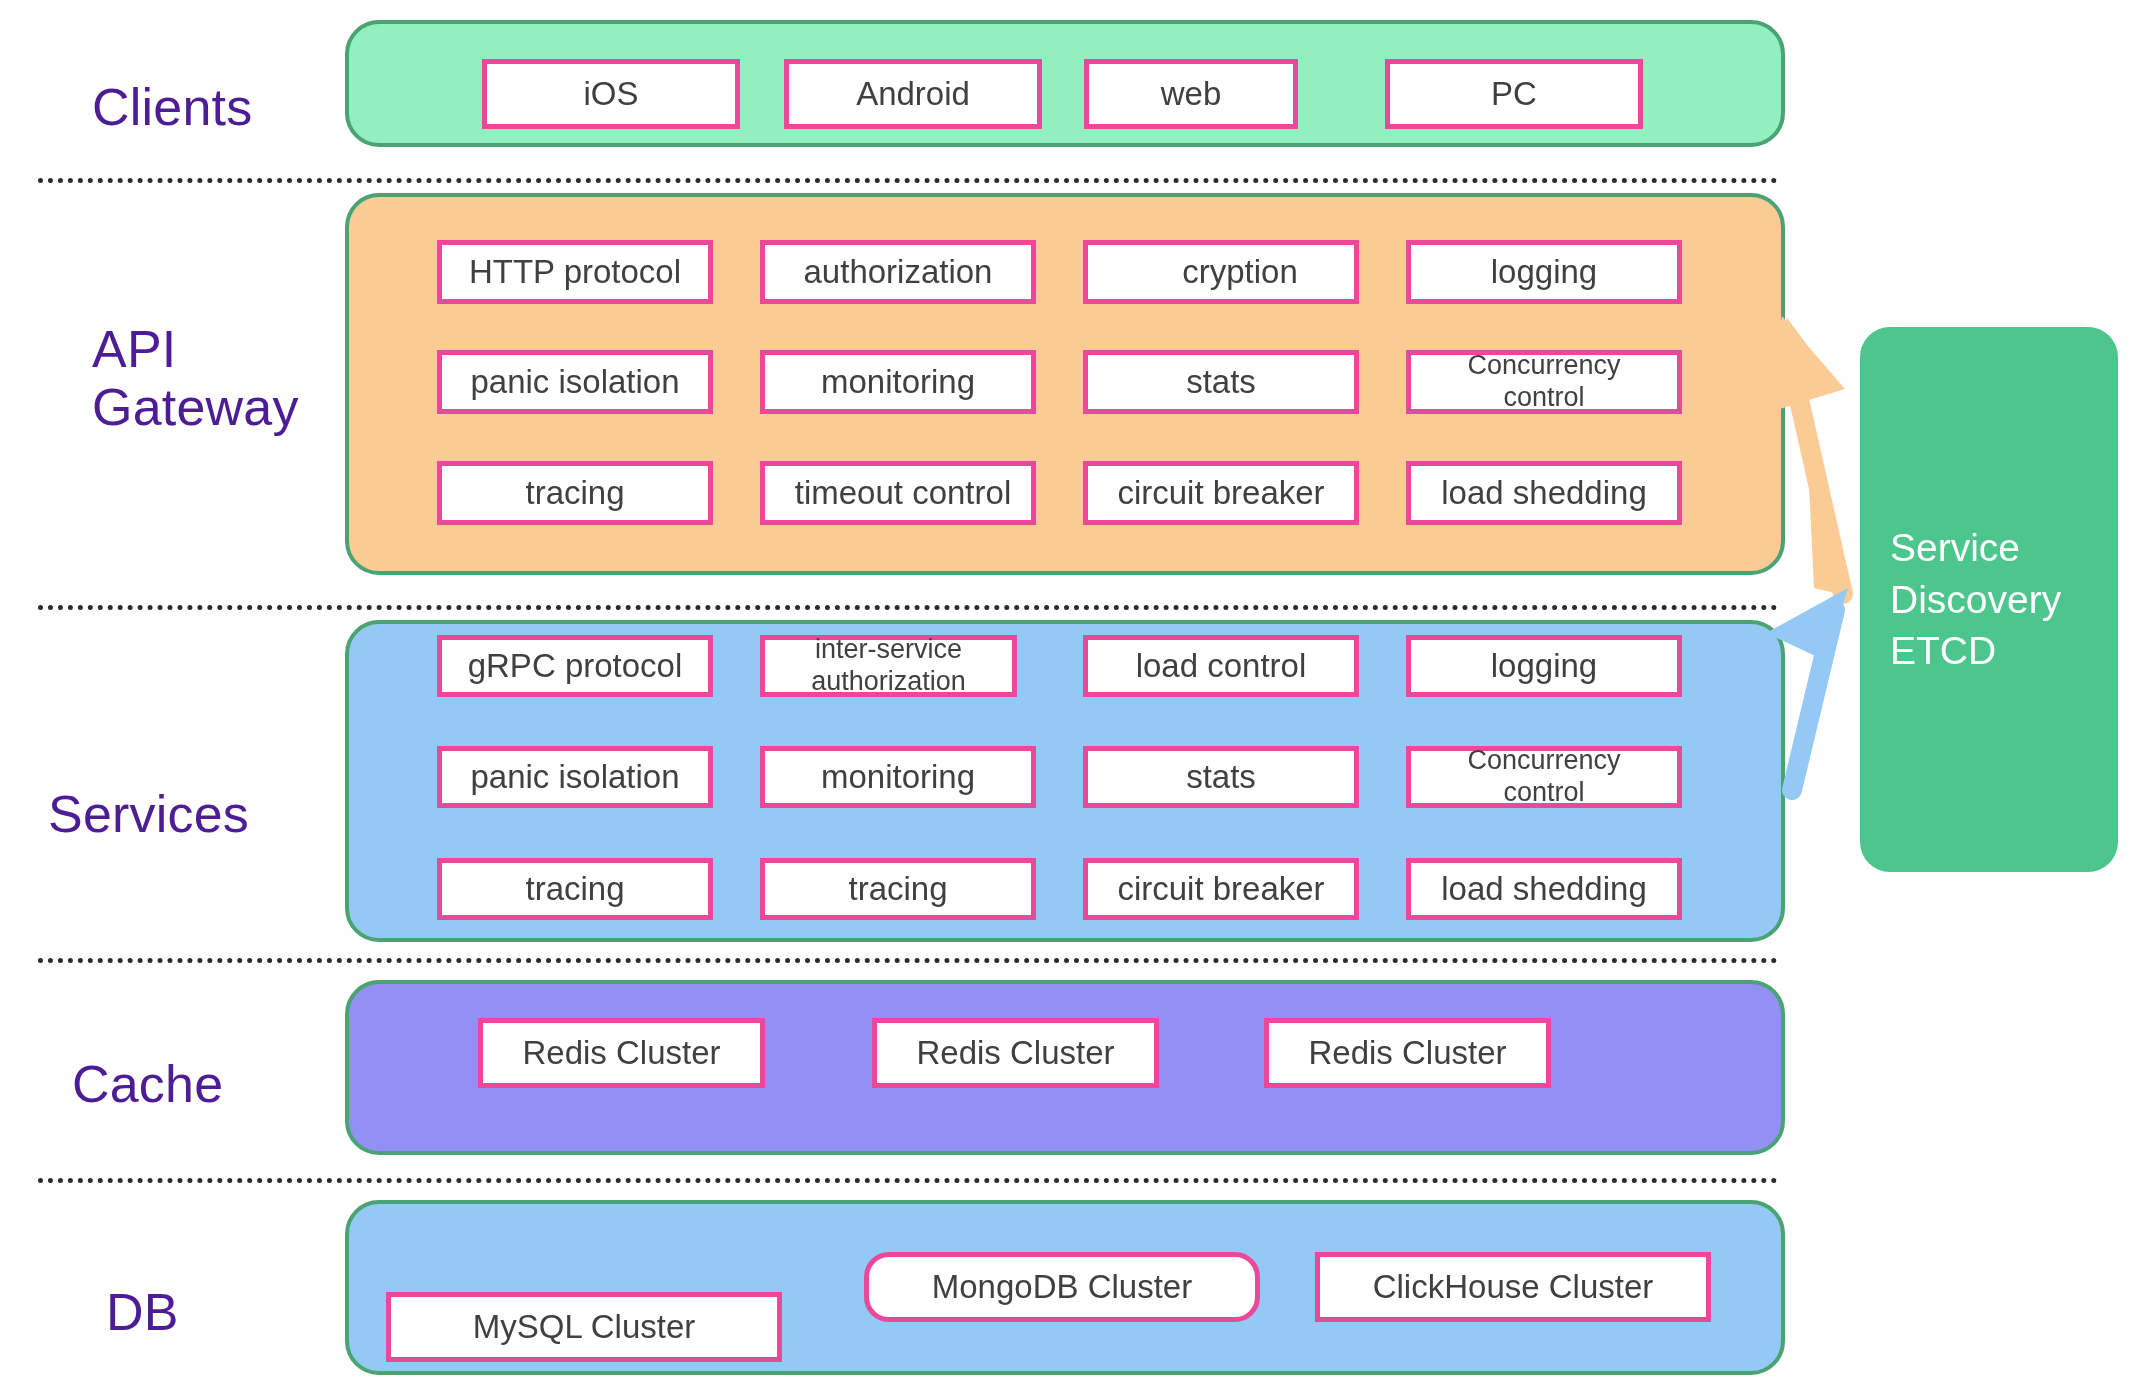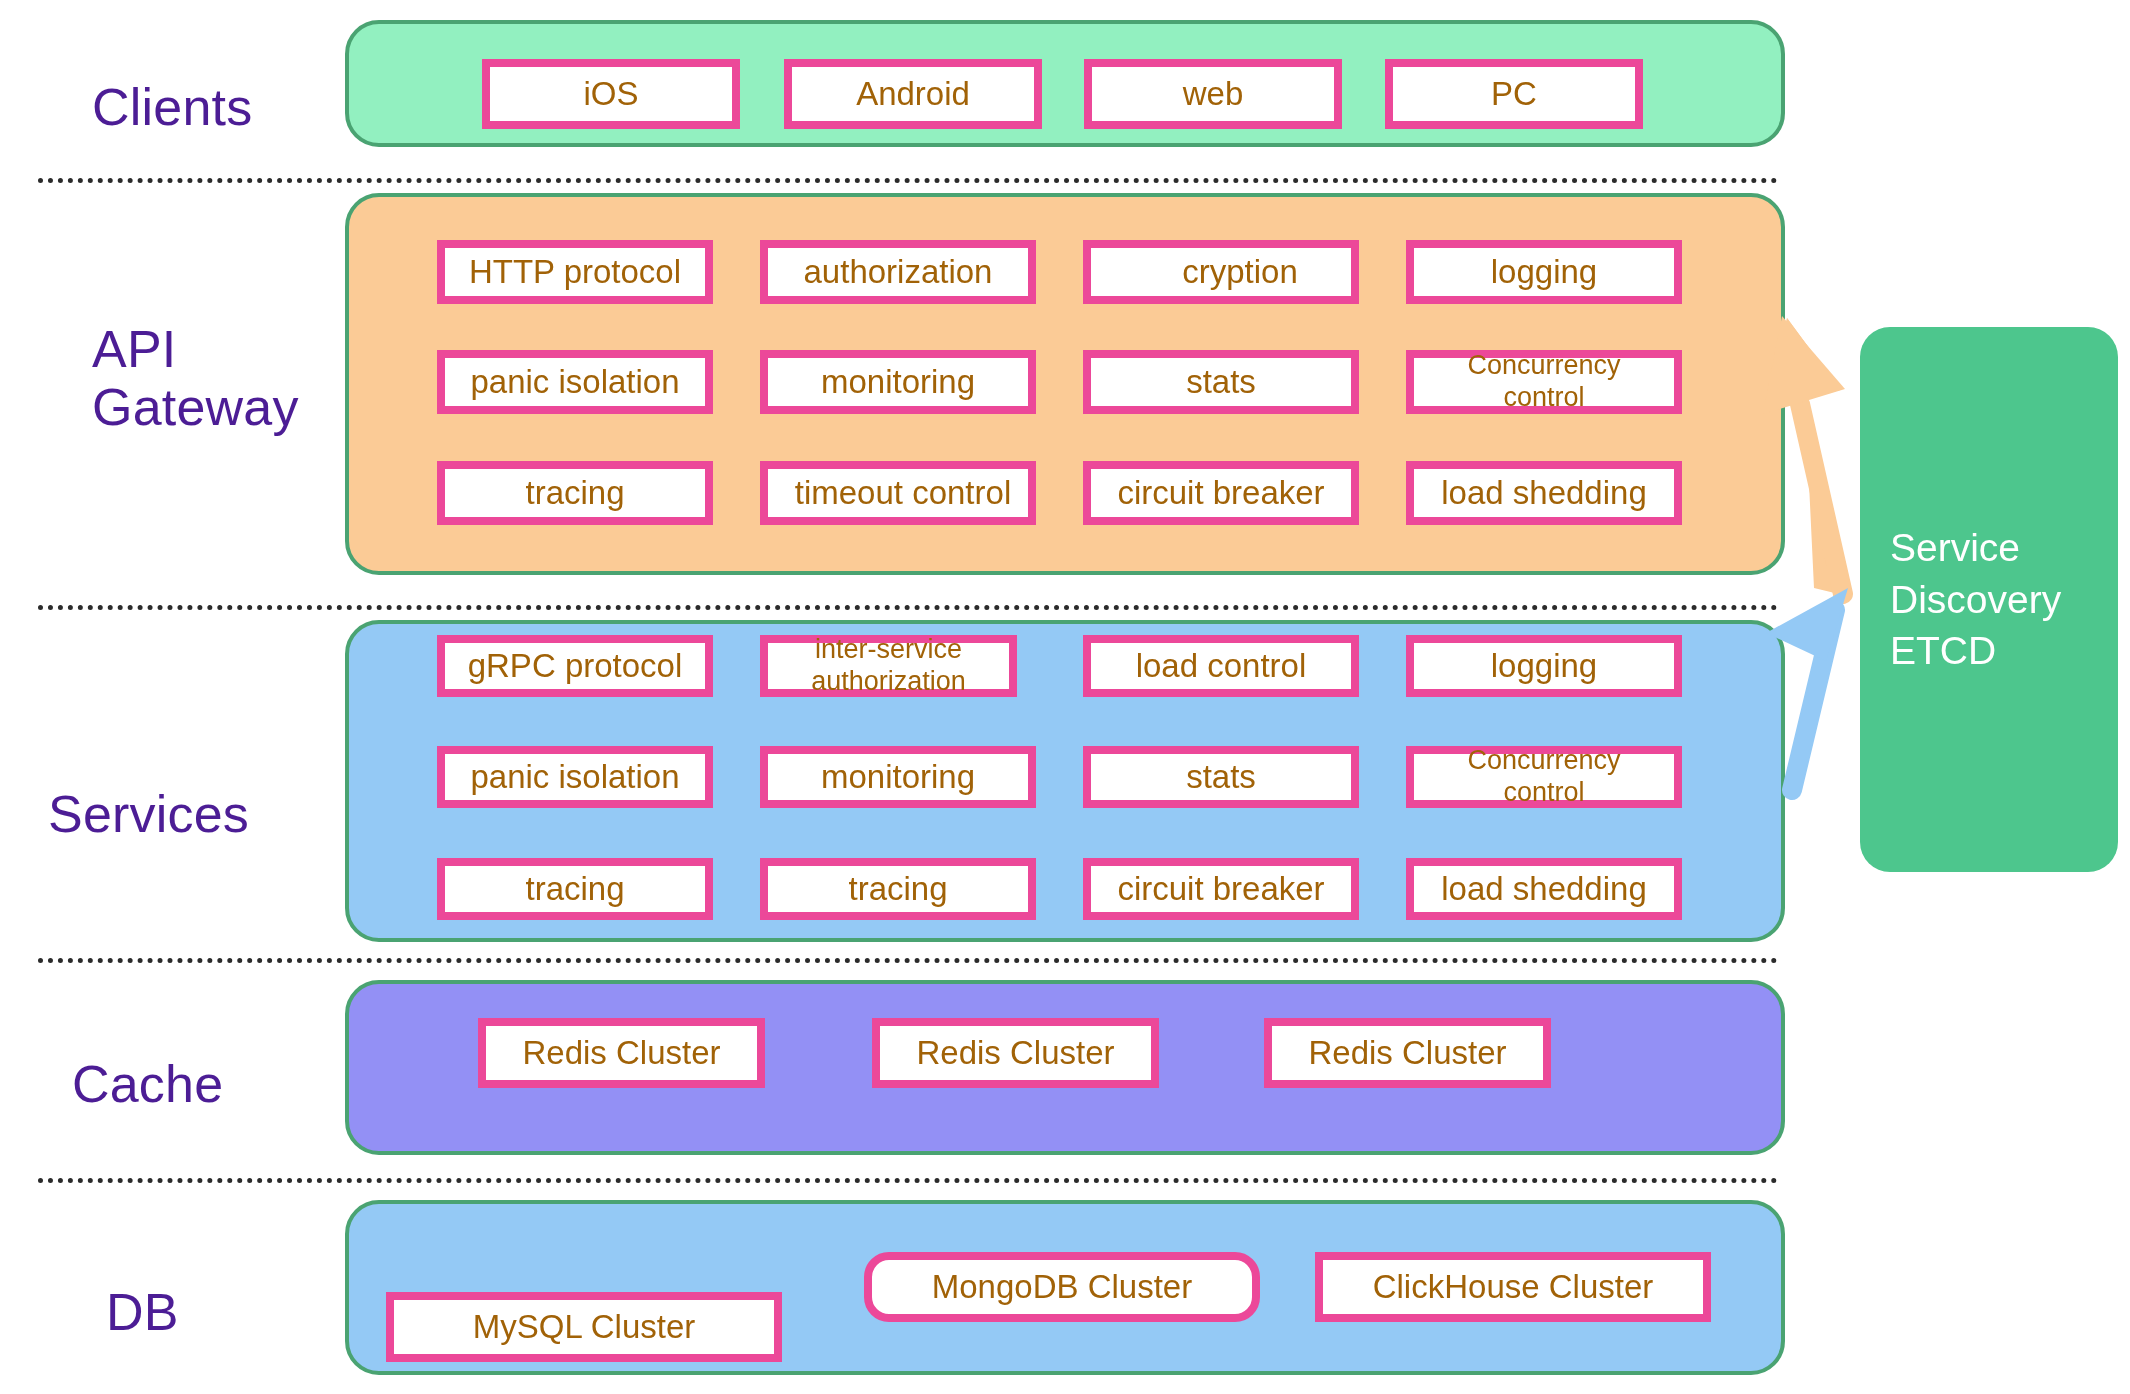--- a/index.html
+++ b/index.html
@@ -53,26 +53,26 @@
   .band-gateway  { background: #fbcb96; }
   .band-services { background: #94c9f5; }
   .band-cache    { background: #9390f5; }
   .band-db       { background: #94c9f5; }
 
   
   .cell {
     position: absolute;
     box-sizing: border-box;
     background: #ffffff;
-    border: 8px solid #ec4899;
+    border: 5px solid #ec4899;
     display: flex;
     align-items: center;
     justify-content: center;
     text-align: center;
-    color: #a16207;
+    color: #404040;
     font-size: 33px;
     line-height: 1.18;
     padding: 2px 6px;
     white-space: pre-line;
   }
   .cell.small { font-size: 27px; }
 
   
   .sd-panel {
     position: absolute;
@@ -104,21 +104,21 @@
 <body>
 
 <div id="canvas">
 
   <div class="tier-label" style="left:92px; top:78px;">Clients</div>
 
   <div class="band band-clients" style="left:345px; top:20px; width:1440px; height:127px;"></div>
 
   <div class="cell" style="left:482px; top:59px; width:258px; height:70px;">iOS</div>
   <div class="cell" style="left:784px; top:59px; width:258px; height:70px;">Android</div>
-  <div class="cell" style="left:1084px; top:59px; width:258px; height:70px;">web</div>
+  <div class="cell" style="left:1084px; top:59px; width:214px; height:70px;">web</div>
   <div class="cell" style="left:1385px; top:59px; width:258px; height:70px;">PC</div>
 
   <div class="separator" style="top:178px;"></div>
 
   <div class="tier-label" style="left:92px; top:320px;">API
 Gateway</div>
 
   <div class="band band-gateway" style="left:345px; top:193px; width:1440px; height:382px;"></div>
 
   <div class="cell" style="left:437px; top:240px; width:276px; height:64px;">HTTP protocol</div>

